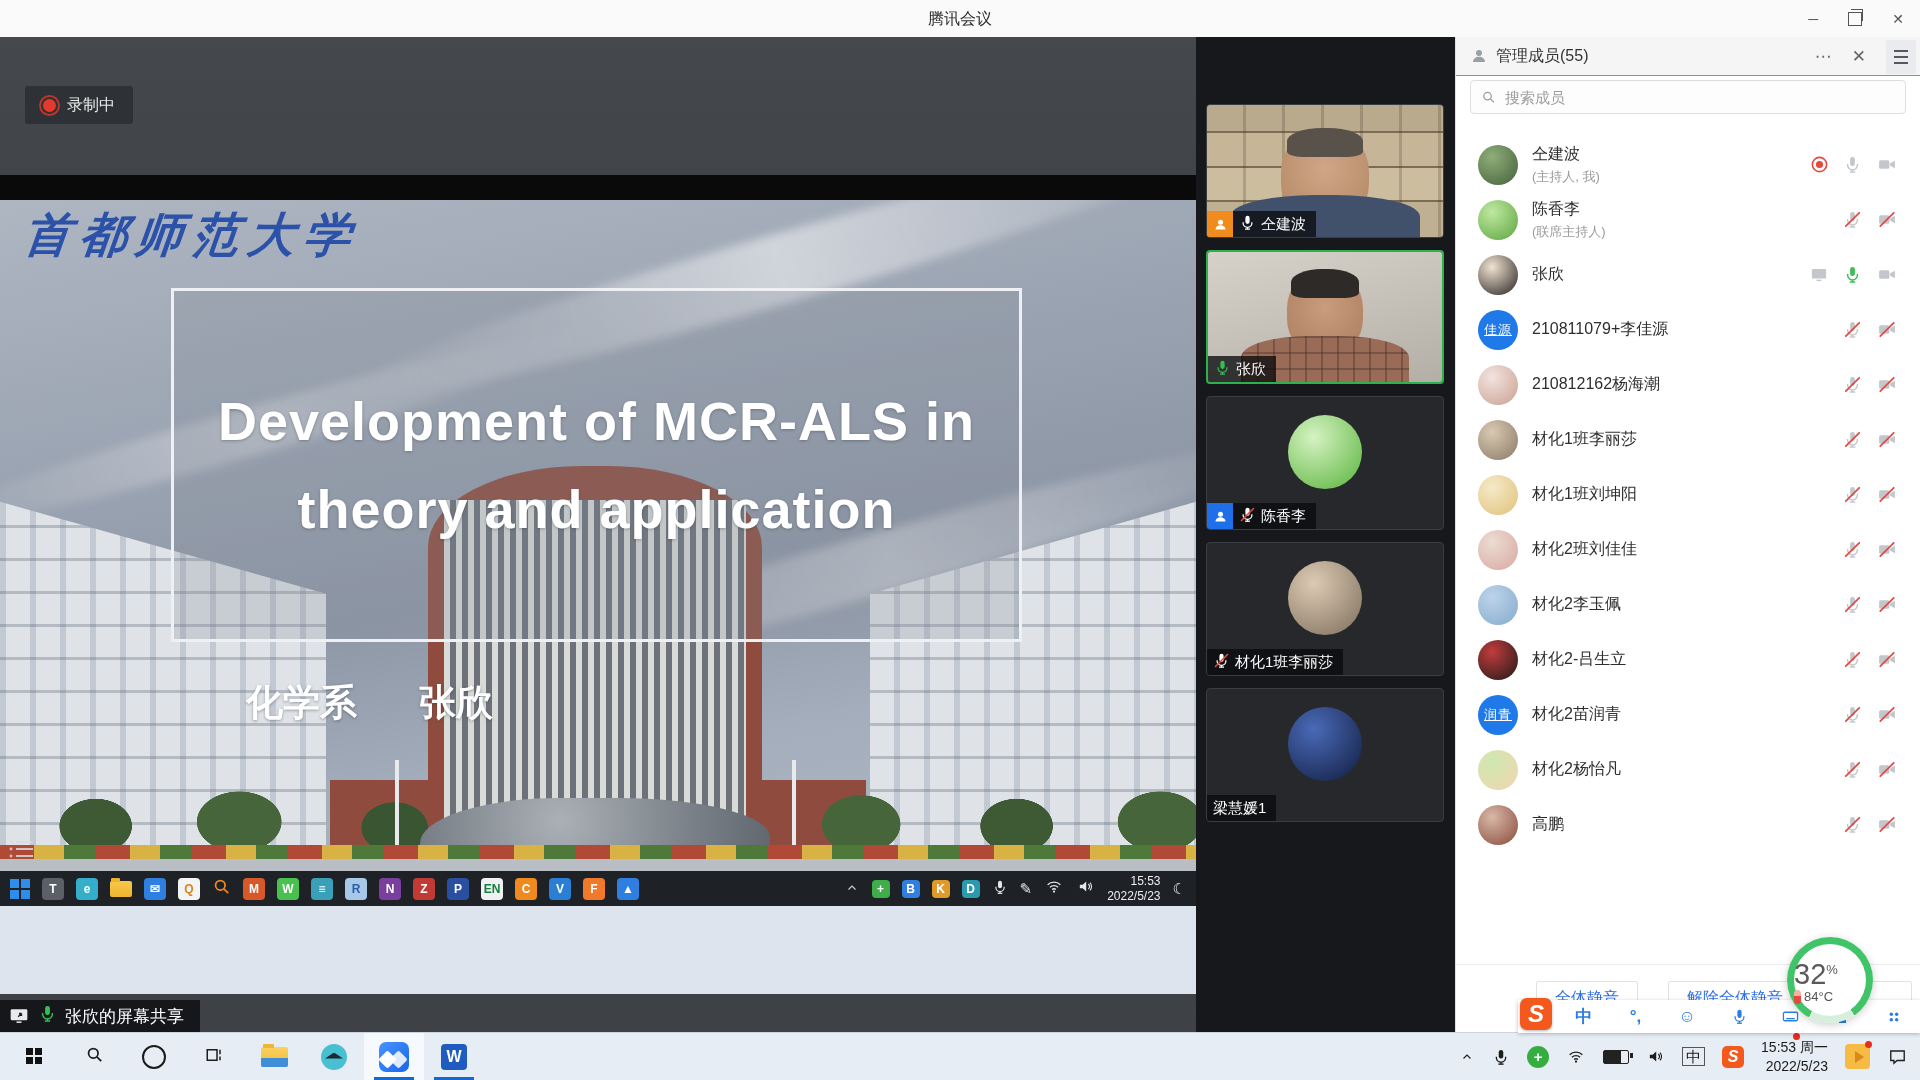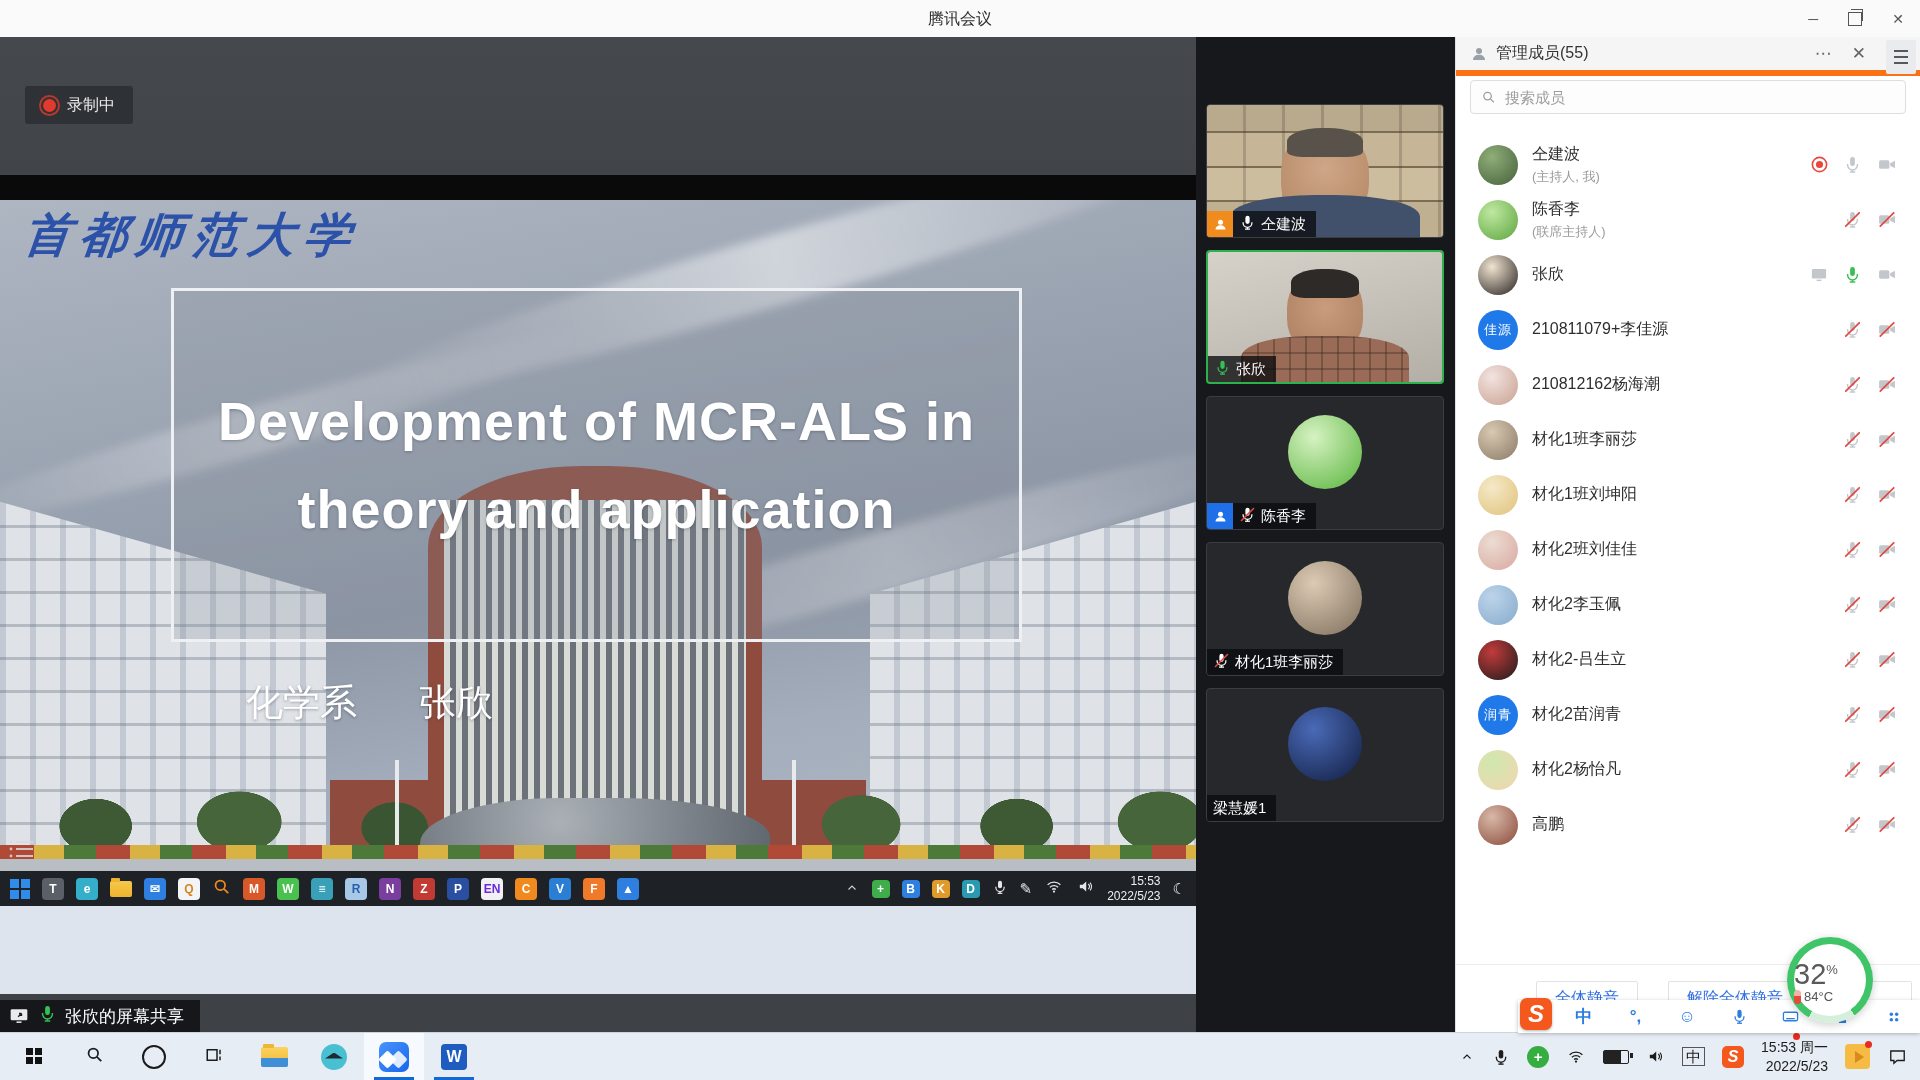--- a/index.html
+++ b/index.html
@@ -41,21 +41,21 @@
     radial-gradient(60px 45px at 85% 60%,#3e5a34 60%,transparent 61%),
     radial-gradient(70px 50px at 97% 55%,#46653a 60%,transparent 61%);}
   .lamp{position:absolute;width:4px;height:85px;background:#e8eaec;top:560px;}
   .l1{left:395px}.l2{left:792px}
   .rock{position:absolute;left:420px;top:598px;width:350px;height:78px;background:radial-gradient(circle at 40% 30%,#aab0b6,#7a8188 60%,#5f666d);border-radius:48% 52% 40% 45%/70% 60% 45% 50%;}
   .flowers{position:absolute;left:0;top:645px;width:100%;height:14px;background:repeating-linear-gradient(90deg,#b04a36 0 34px,#d8b344 34px 64px,#4d7a38 64px 96px);}
   .path{position:absolute;left:0;top:659px;width:100%;height:12px;background:#b9bec5;}
   .uni-name{position:absolute;left:24px;top:4px;font-family:"DejaVu Serif",serif;font-style:italic;font-weight:bold;font-size:47px;color:#2b51a8;letter-spacing:9px;transform:skewX(-6deg);}
   .title-box{position:absolute;left:171px;top:88px;width:845px;height:348px;border:3px solid #eef0f3;background:rgba(130,138,150,.25);display:flex;flex-direction:column;align-items:center;justify-content:center;gap:26px;}
   .title-box div{font-size:54px;font-weight:bold;color:#fff;letter-spacing:1px;text-shadow:0 1px 3px rgba(40,45,55,.35);}
-  .presenter{position:absolute;left:246px;top:478px;font-size:37px;font-weight:normal;color:#fff;text-shadow:0 1px 3px rgba(40,45,55,.4);}
+  .presenter{position:absolute;left:246px;top:478px;font-size:37px;font-weight:bold;color:#fff;text-shadow:0 1px 3px rgba(40,45,55,.4);}
   .presenter .dept{margin-right:62px;}
   .slideshow-menu{position:absolute;left:8px;bottom:8px;opacity:.85;}
 
   
   .stb{position:absolute;left:0;top:834px;width:100%;height:35px;background:#1e2126;display:flex;align-items:center;padding:0 10px;box-sizing:border-box;}
   .stb-left{display:flex;align-items:center;gap:12px;}
   .stb-chip{width:22px;height:22px;border-radius:4px;display:flex;align-items:center;justify-content:center;font-size:12px;font-weight:bold;}
   .win11{display:grid;grid-template-columns:9px 9px;grid-template-rows:9px 9px;gap:2px;}
   .win11 span{background:#2f8ce8;}
   .fold-s{width:22px;height:16px;background:linear-gradient(#f8c84a,#eeb32f);border-radius:2px;position:relative;}
@@ -80,37 +80,37 @@
   .cam-office .head{position:absolute;left:50%;top:54%;transform:translate(-50%,-50%);width:88px;height:96px;background:radial-gradient(circle at 50% 42%,#cfa687,#b08562);border-radius:46% 46% 42% 42%;}
   .cam-office .head::before{content:"";position:absolute;left:6px;right:6px;top:0;height:30%;background:#59524a;border-radius:46% 46% 20% 20%;}
   .cam-office .torso{position:absolute;left:50%;bottom:-6px;transform:translateX(-50%);width:190px;height:48px;background:#41506b;border-radius:45% 45% 0 0;}
   .cam-room{position:absolute;inset:0;background:linear-gradient(165deg,#d6d2ca 0%,#c7c3bb 45%,#b3afa7 100%);}
   .cam-room .head{position:absolute;left:50%;top:46%;transform:translate(-50%,-50%);width:76px;height:86px;background:radial-gradient(circle at 50% 45%,#c99c7e,#ab7c5e);border-radius:46% 46% 42% 42%;}
   .cam-room .head::before{content:"";position:absolute;left:4px;right:4px;top:0;height:34%;background:#2e2a28;border-radius:46% 46% 20% 20%;}
   .cam-room .torso{position:absolute;left:50%;bottom:-8px;transform:translateX(-50%);width:168px;height:54px;border-radius:40% 40% 0 0;background:#9a6b57;background-image:repeating-linear-gradient(90deg,rgba(40,30,25,.3) 0 2px,transparent 2px 16px),repeating-linear-gradient(180deg,rgba(40,30,25,.3) 0 2px,transparent 2px 16px);}
 
   
   .panel{position:absolute;left:1455px;top:37px;width:465px;height:995px;background:#fff;border-left:1px solid #e2e2e2;box-sizing:border-box;}
-  .p-header{position:absolute;left:0;top:0;right:0;height:39px;background:#f5f5f6;border-bottom:6px solid #f97316;display:flex;align-items:center;padding:0 14px;box-sizing:border-box;}
+  .p-header{position:absolute;left:0;top:0;right:0;height:39px;background:#f5f5f6;border-bottom:1px solid #f97316;display:flex;align-items:center;padding:0 14px;box-sizing:border-box;}
   .p-title{font-size:16px;color:#333;margin-left:8px;}
   .p-hicons{margin-left:auto;display:flex;align-items:center;gap:20px;margin-right:40px;color:#666;font-size:17px;}
   .side-toggle{position:absolute;right:4px;top:3px;width:30px;height:34px;background:#e9ebee;border-radius:2px;display:flex;flex-direction:column;align-items:center;justify-content:center;gap:4px;}
   .side-toggle i{display:block;width:14px;height:2px;background:#55585e;}
   .p-search{position:absolute;left:14px;right:14px;top:43px;height:34px;border:1px solid #dedede;border-radius:4px;background:#fdfdfd;display:flex;align-items:center;padding:0 10px;box-sizing:border-box;gap:7px;}
   .p-search input{border:none;outline:none;background:transparent;font-size:15px;color:#444;width:100%;font-family:"Liberation Sans",sans-serif;}
   .p-search input::placeholder{color:#9d9d9d;}
   .toast{position:absolute;left:111px;top:35px;width:302px;height:44px;background:rgba(26,29,34,.96);border-radius:4px;display:flex;align-items:center;padding:0 12px;box-sizing:border-box;gap:10px;z-index:6;box-shadow:0 2px 8px rgba(0,0,0,.3);}
   .toast .div{width:1px;height:24px;background:#4a4e54;}
   .toast .txt{color:#fff;font-size:16px;white-space:nowrap;}
   .toast .dias{margin-left:auto;display:flex;margin-right:14px;}
   .dia{width:22px;height:22px;background:#3c4148;transform:rotate(45deg);border-radius:3px;}
   .dia+.dia{margin-left:-8px;background:#474d55;}
   .p-list{position:absolute;left:0;right:0;top:100px;bottom:68px;overflow:hidden;}
   .m-row{height:55px;display:flex;align-items:center;padding-left:22px;box-sizing:border-box;}
-  .m-avatar{width:40px;height:40px;border-radius:50%;margin-right:14px;flex:none;display:flex;align-items:center;justify-content:center;}
+  .m-avatar{width:40px;height:40px;border-radius:50%;margin-right:14px;flex:none;display:flex;align-items:center;justify-content:center;text-decoration:underline;}
   .m-avatar.txt{background:#2079e8;color:#fff;font-size:13px;letter-spacing:1px;}
   .m-name{font-size:16px;color:#2e2e2e;white-space:nowrap;}
   .m-role{font-size:13px;color:#9a9a9a;margin-top:3px;}
   .m-icons{margin-left:auto;margin-right:22px;display:flex;align-items:center;gap:14px;}
   .m-ic{display:flex;}
   .p-footer{position:absolute;left:0;right:0;bottom:0;height:68px;border-top:1px solid #ececec;background:#fff;display:flex;align-items:center;padding-left:80px;gap:30px;box-sizing:border-box;}
   .f-btn{height:36px;padding:0 18px;border:1px solid #e2e2e2;border-radius:2px;background:#fff;color:#2f6fe4;font-size:16px;display:flex;align-items:center;white-space:nowrap;}
   .f-btn.ghost{width:80px;}
 
   
@@ -231,21 +231,21 @@
               <circle cx="10.5" cy="10.5" r="6" fill="none" stroke="#f08a1e" stroke-width="2.2"></circle>
               <line x1="15" y1="15" x2="20.5" y2="20.5" stroke="#f08a1e" stroke-width="2.2"></line>
             </svg></span>
           <span class="stb-chip" style="background: rgb(216, 88, 42); color: rgb(255, 255, 255);">M</span>
           <span class="stb-chip" style="background: rgb(73, 193, 79); color: rgb(255, 255, 255);">W</span>
           <span class="stb-chip" style="background: rgb(58, 160, 184); color: rgb(255, 255, 255);">≡</span>
           <span class="stb-chip" style="background: rgb(168, 200, 232); color: rgb(42, 95, 168);">R</span>
           <span class="stb-chip" style="background: rgb(122, 63, 158); color: rgb(255, 255, 255);">N</span>
           <span class="stb-chip" style="background: rgb(194, 58, 52); color: rgb(255, 255, 255);">Z</span>
           <span class="stb-chip" style="background: rgb(42, 79, 160); color: rgb(255, 255, 255);">P</span>
-          <span class="stb-chip" style="background: rgb(240, 241, 243); color: #6d28d9;">EN</span>
+          <span class="stb-chip" style="background: rgb(240, 241, 243); color: #15803d;">EN</span>
           <span class="stb-chip" style="background: rgb(240, 138, 30); color: rgb(255, 255, 255);">C</span>
           <span class="stb-chip" style="background: rgb(42, 127, 212); color: rgb(255, 255, 255);">V</span>
           <span class="stb-chip" style="background: rgb(240, 122, 42); color: rgb(255, 255, 255);">F</span>
           <span class="stb-chip" style="background: rgb(47, 127, 224); color: rgb(255, 255, 255);">▲</span>
         </div>
       <div class="stb-right" id="stb-right">
           <span><svg width="16" height="12" viewBox="0 0 24 24">
               <polyline points="5,15 12,8 19,15" fill="none" stroke="#cfd3d8" stroke-width="2.2"></polyline>
             </svg></span>
           <span class="stb-chip" style="width: 18px; height: 18px; background: rgb(63, 174, 74); color: rgb(255, 255, 255);">+</span>

